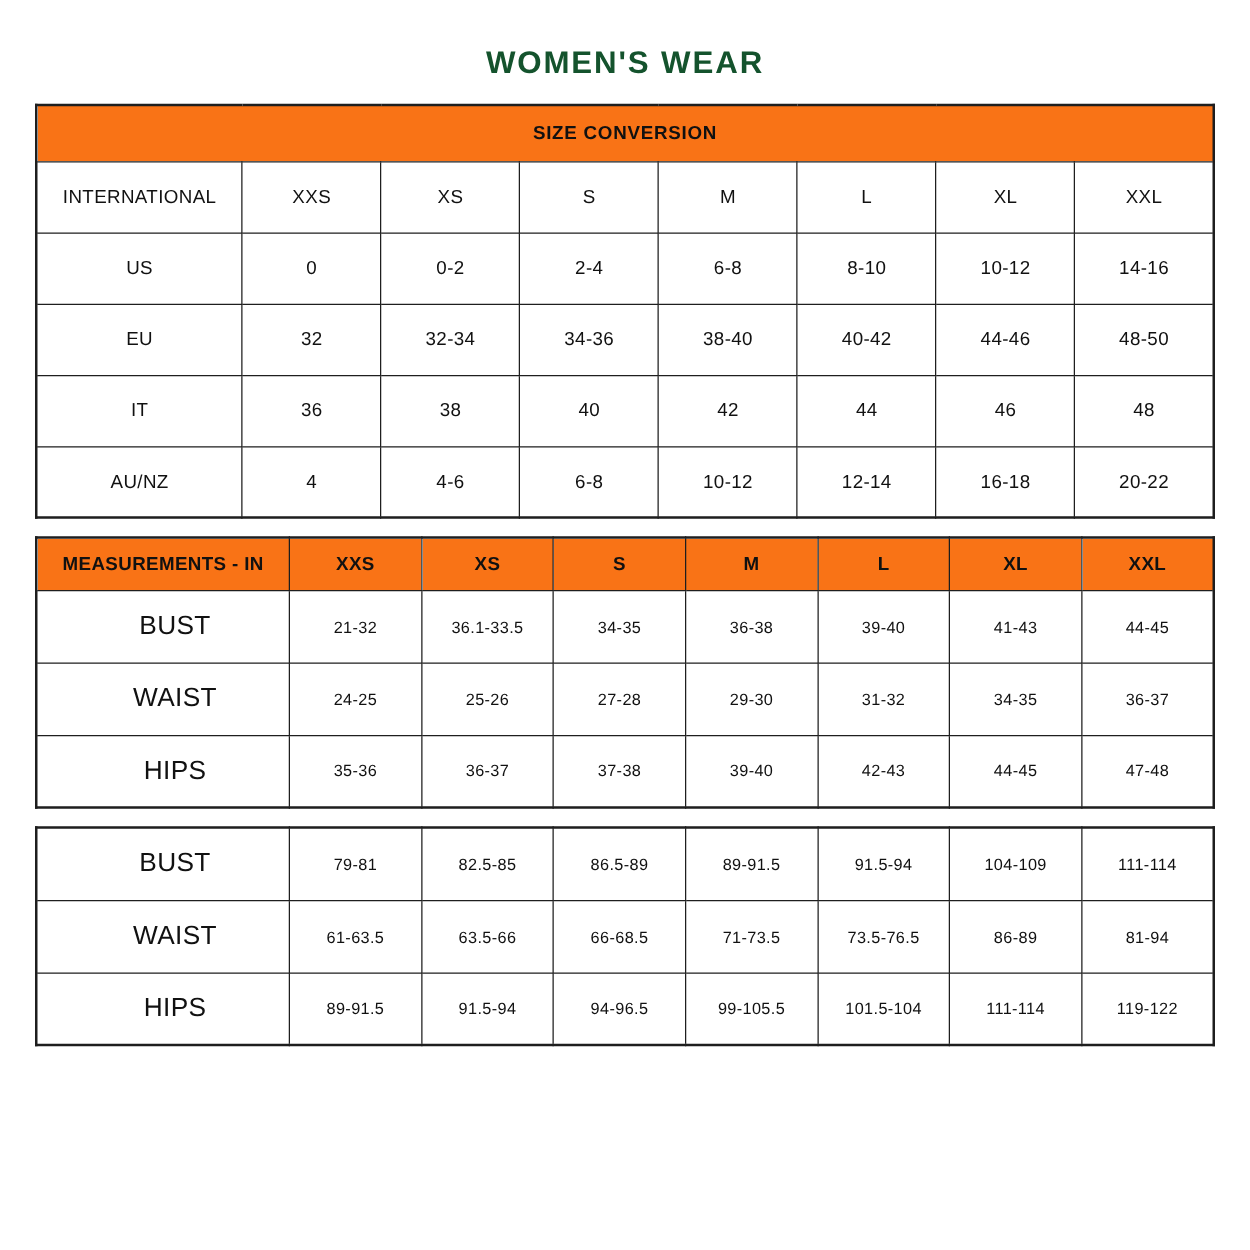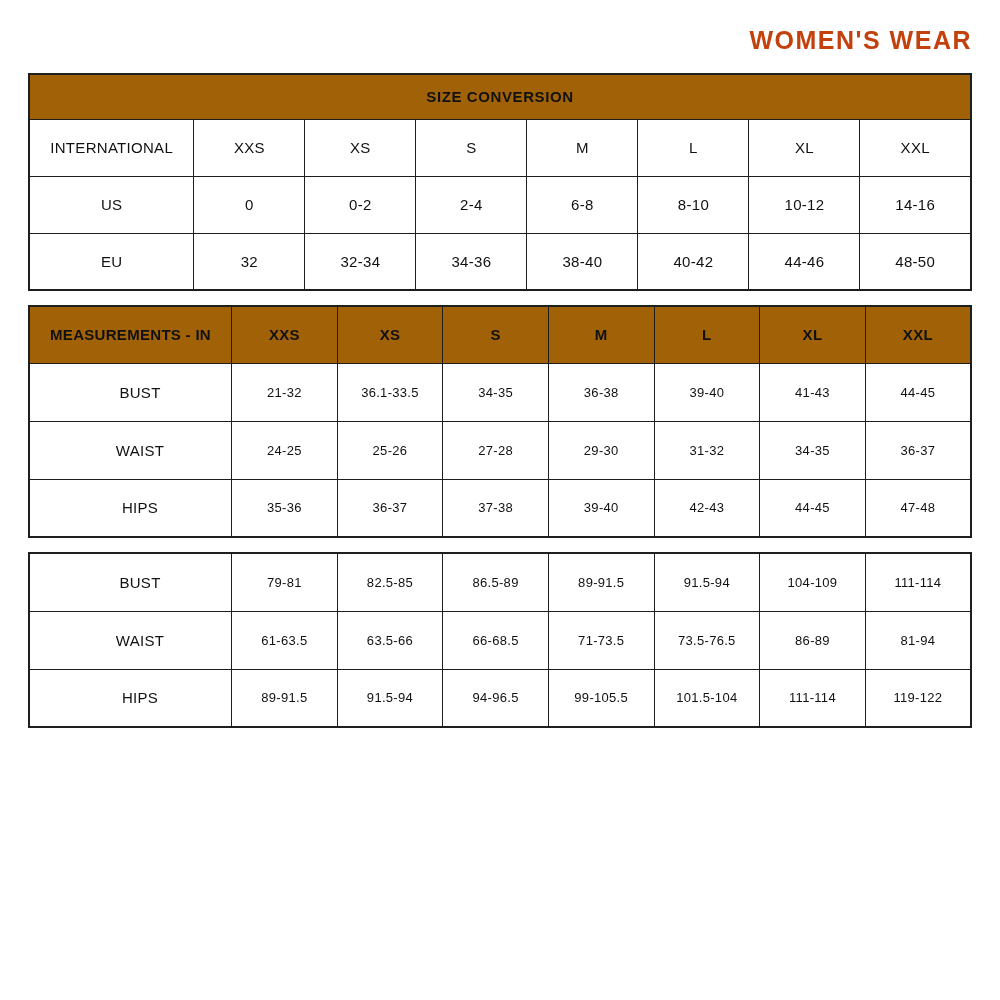--- a/index.html
+++ b/index.html
@@ -4,55 +4,55 @@
 <style>
   * { box-sizing: border-box; margin: 0; padding: 0; }
   html, body { width: 1000px; height: 1000px; }
   body {
     background: #ffffff;
     color: #111111;
     font-family: "Liberation Sans", sans-serif;
     padding: 14px 28px 20px 28px;
   }
   .page-title {
-    text-align: right;
+    text-align: center;
     font-size: 25px;
     font-weight: bold;
     letter-spacing: 1.5px;
-    margin: 12px 0 18px 0;
-    color: #c2410c;
+    margin: 22px 0 18px 0;
+    color: #14532d;
   }
   table {
     width: 100%;
     border-collapse: collapse;
     table-layout: fixed;
     border: 2px solid #1e1e1e;
   }
   td {
     border: 1px solid #1e1e1e;
     text-align: center;
     vertical-align: middle;
     font-size: 15px;
     letter-spacing: 0.3px;
     padding: 2px 4px;
     overflow: hidden;
   }
-  .gray { background: #a16207; }
+  .gray { background: #f97316; }
   .bold { font-weight: bold; }
 
   
   .t-conv .title-row td { height: 45px; font-size: 15px; letter-spacing: 0.6px; }
   .t-conv .data-row td { height: 57px; margin-left: 16px; }
 
   
   .t-meas { margin-top: 14px; }
-  .t-meas .head-row td { height: 57px; }
+  .t-meas .head-row td { height: 42px; }
   .t-meas .data-row td { height: 58px; }
   .t-meas .data-row td.val { font-size: 13px; }
-  .t-meas .data-row td.lbl { font-size: 15px; padding-left: 23px; }
+  .t-meas .data-row td.lbl { font-size: 21px; padding-left: 23px; }
 </style>
 </head>
 <body>
 
 <h1 class="page-title">WOMEN'S WEAR</h1>
 
 <table class="t-conv">
   <colgroup>
     <col style="width:17.5%">
     <col style="width:11.7857%">
@@ -89,20 +89,40 @@
   </tr>
   <tr class="data-row">
     <td class="lbl">EU</td>
     <td>32</td>
     <td>32-34</td>
     <td>34-36</td>
     <td>38-40</td>
     <td>40-42</td>
     <td>44-46</td>
     <td>48-50</td>
+  </tr>
+  <tr class="data-row">
+    <td class="lbl">IT</td>
+    <td>36</td>
+    <td>38</td>
+    <td>40</td>
+    <td>42</td>
+    <td>44</td>
+    <td>46</td>
+    <td>48</td>
+  </tr>
+  <tr class="data-row">
+    <td class="lbl">AU/NZ</td>
+    <td>4</td>
+    <td>4-6</td>
+    <td>6-8</td>
+    <td>10-12</td>
+    <td>12-14</td>
+    <td>16-18</td>
+    <td>20-22</td>
   </tr>
 </tbody>
   </table>
 
 <table class="t-meas">
   <colgroup>
     <col style="width:21.5%">
     <col style="width:11.2143%">
       <col style="width:11.2143%">
       <col style="width:11.2143%">

